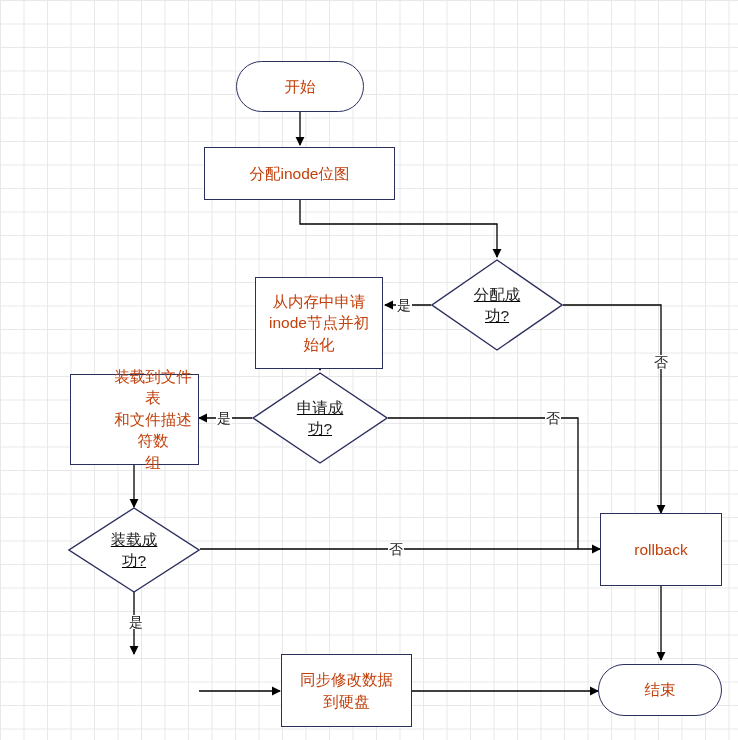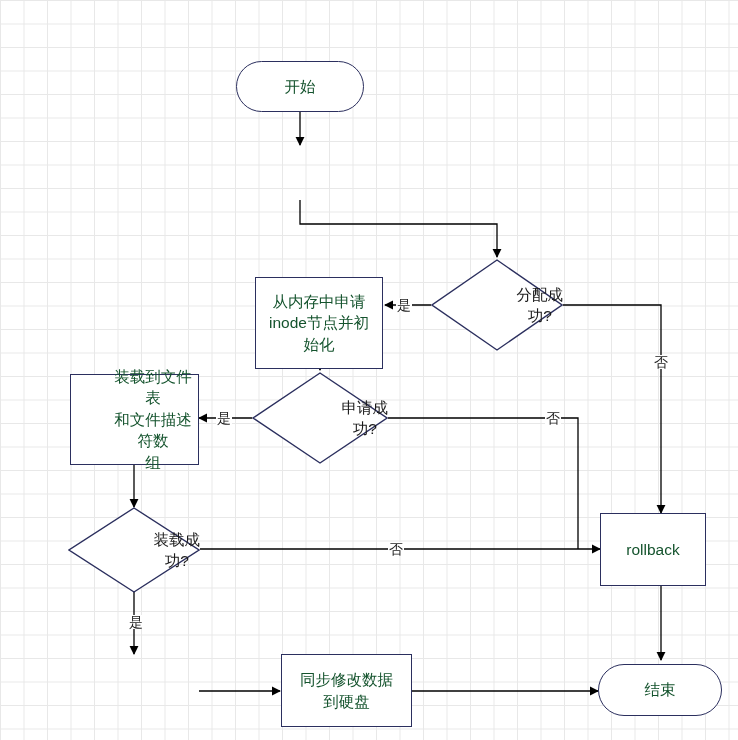--- a/index.html
+++ b/index.html
@@ -33,41 +33,42 @@
     width: 738px;
     height: 740px;
   }
   .node {
     position: absolute;
     box-sizing: border-box;
     display: flex;
     align-items: center;
     justify-content: center;
     text-align: center;
-    color: #14532d;
+    color: #c2410c;
     font-size: 15.5px;
     line-height: 1.38;
     background: #ffffff;
     white-space: pre-line;
   }
   .proc {
     border: 1.4px solid #2b2f5e;
     background: #ffffff;
   }
   .terminal {
     border: 1.4px solid #2b2f5e;
     border-radius: 26px;
     background: #ffffff;
   }
   .decision-wrap {
     position: absolute;
     display: flex;
     align-items: center;
-    justify-content: flex-end;
+    justify-content: center;
     background: transparent;
+    text-decoration: underline;
   }
   .decision-shape {
     position: absolute;
     left: 0;
     top: 0;
     width: 100%;
     height: 100%;
   }
   .decision-label {
     position: relative;
@@ -132,20 +133,21 @@
 
       <path d="M 412,691 L 598,691" marker-end="url(#arrow)"></path>
 
       <path d="M 661,586 L 661,660" marker-end="url(#arrow)"></path>
     </g>
   </svg>
 
 
   <div class="node terminal" style="left:236px; top:61px; width:128px; height:51px;">开始</div>
 
+  <div class="node proc" style="left:204px; top:147px; width:191px; height:53px;">分配inode位图</div>
 
   <div class="decision-wrap" style="left:431px; top:259px; width:132px; height:92px;">
     <svg class="decision-shape" viewBox="0 0 132 92" xmlns="http://www.w3.org/2000/svg">
       <polygon points="66,1 131,46 66,91 1,46" fill="#ffffff" stroke="#2b2f5e" stroke-width="1.4"></polygon>
     </svg>
     <div class="decision-label">分配成
 功?</div>
   </div>
 
   <div class="node proc" style="left:255px; top:261px; width:128px; height:92px;margin-top:16px;">从内存中申请
@@ -165,21 +167,21 @@
 组</div>
 
   <div class="decision-wrap" style="left:68px; top:507px; width:132px; height:86px;">
     <svg class="decision-shape" viewBox="0 0 132 86" xmlns="http://www.w3.org/2000/svg">
       <polygon points="66,1 131,43 66,85 1,43" fill="#ffffff" stroke="#2b2f5e" stroke-width="1.4"></polygon>
     </svg>
     <div class="decision-label">装载成
 功?</div>
   </div>
 
-  <div class="node proc" style="left:600px; top:513px; width:106px; height:73px;">rollback</div>
+  <div class="node proc" style="left:600px; top:513px; width:122px; height:73px;">rollback</div>
 
 
   <div class="node proc" style="left:281px; top:654px; width:131px; height:73px;">同步修改数据
 到硬盘</div>
 
   <div class="node terminal" style="left:598px; top:664px; width:124px; height:52px;">结束</div>
 
   <div class="edge-label" style="left:396px; top:298px;">是</div>
 
   <div class="edge-label" style="left:653px; top:355px;">否</div>

